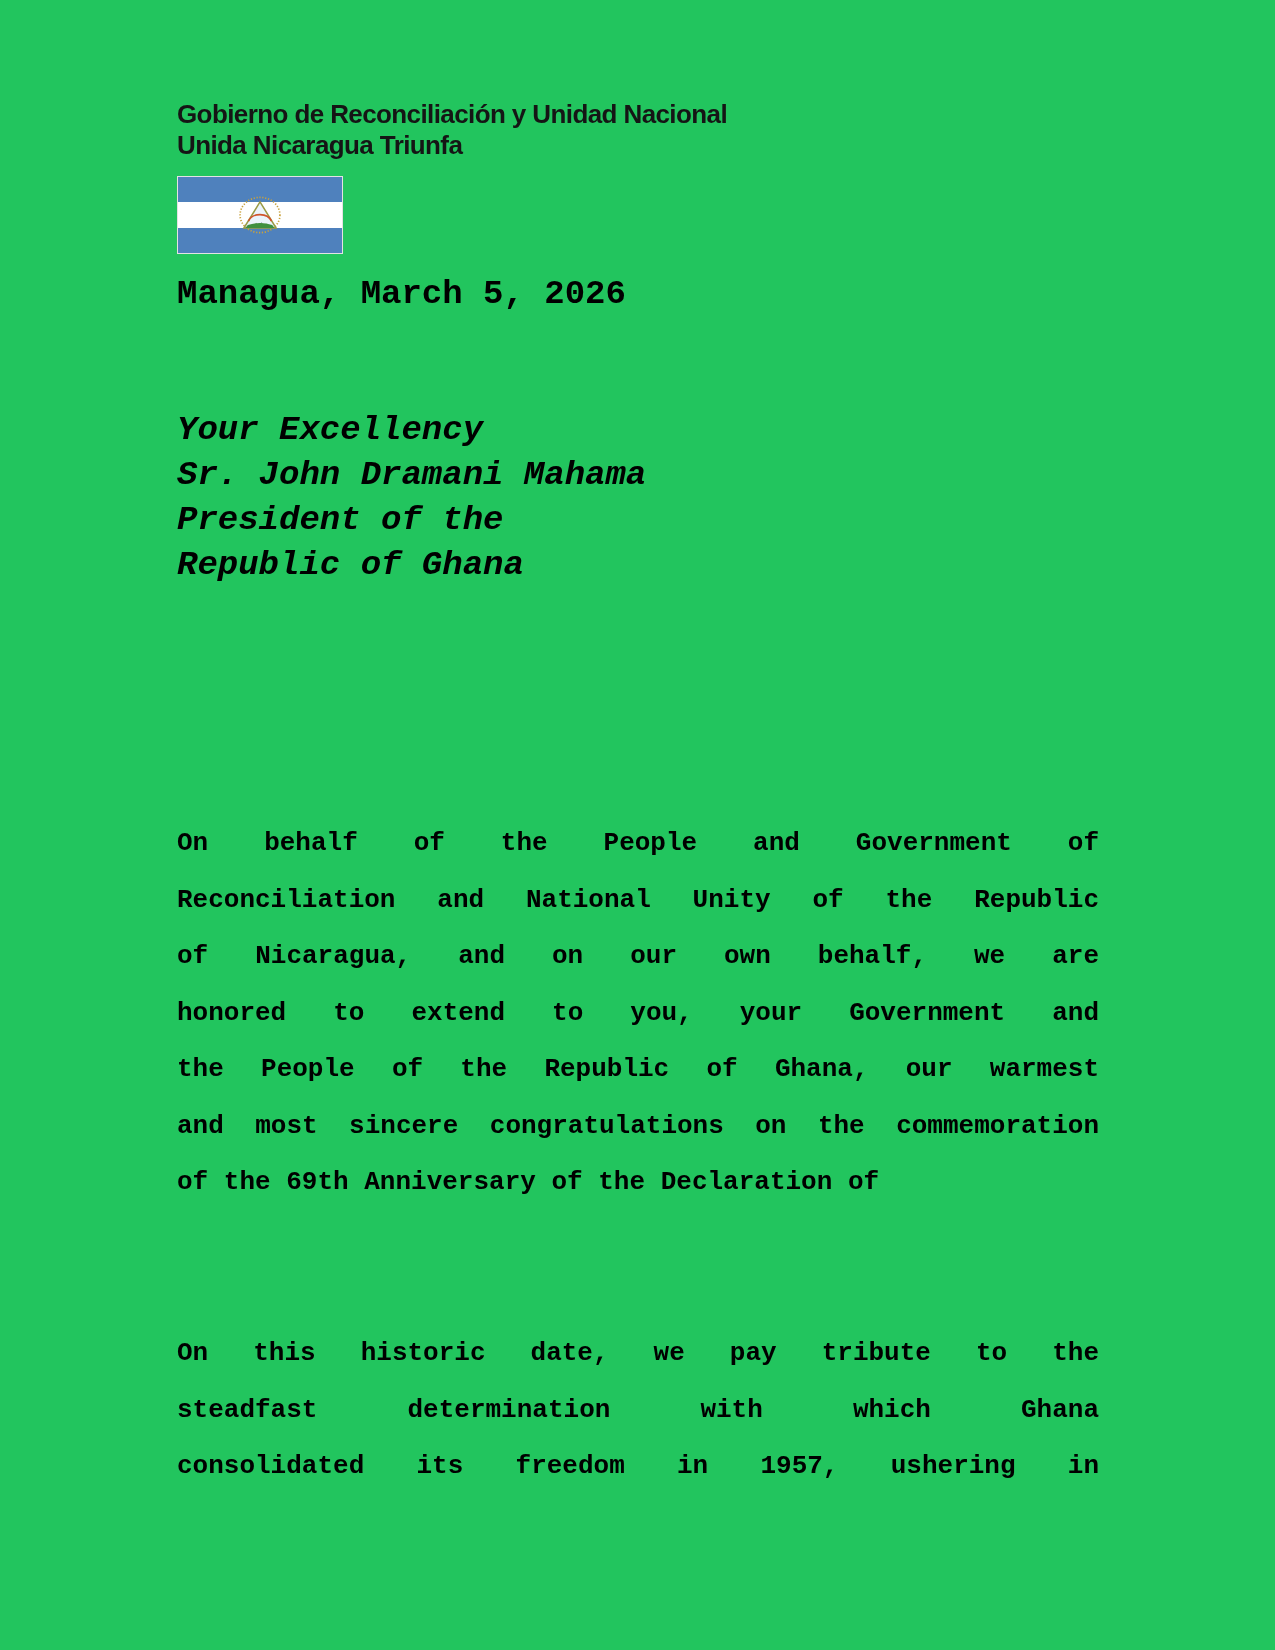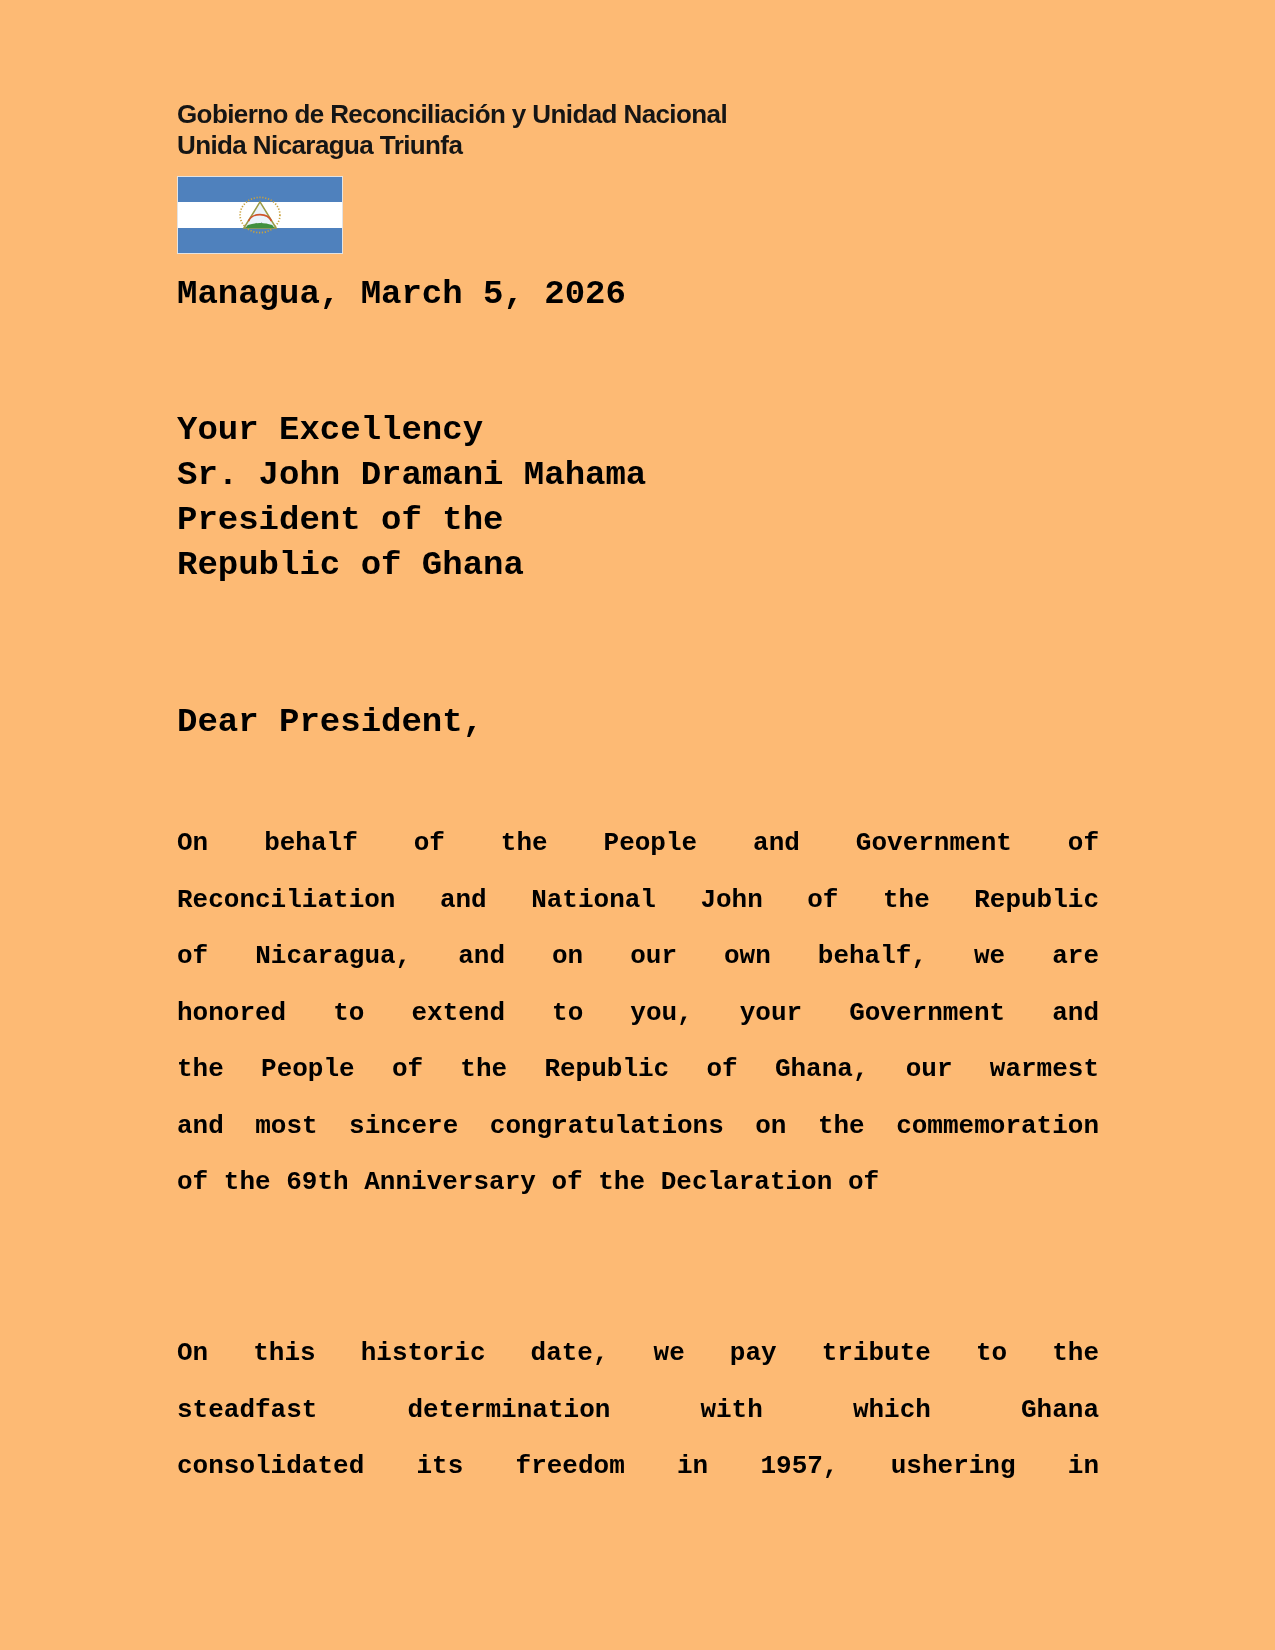--- a/index.html
+++ b/index.html
@@ -1,19 +1,19 @@
 <!DOCTYPE html>
 <html style="--flag-blue: #4F81BD;"><head>
 <meta charset="utf-8">
 <style>
   html,body{margin:0;padding:0;background:#ffffff;}
   .page{
     position:relative;
     width:1275px;height:1650px;
-    background:#fdba74;
+    background:#22c55e;
     overflow:hidden;
     font-family:"Liberation Sans", sans-serif;
   }
   .org{
     position:absolute;left:177px;top:99px;
     font-weight:bold;font-size:26px;line-height:31px;
     letter-spacing:-0.6px;color:#151515;
   }
   .flag{
     position:absolute;left:177px;top:176px;
@@ -31,21 +31,21 @@
   .mono{
     font-family:"Liberation Mono","DejaVu Sans Mono",monospace;
     font-weight:bold;color:#000;
   }
   .dateline{
     position:absolute;left:177px;top:274px;
     font-size:34px;line-height:40px;white-space:pre;
   }
   .address{
     position:absolute;left:177px;top:408px;
-    font-size:34px;line-height:45px;white-space:pre;
+    font-size:34px;line-height:45px;white-space:pre;font-style:italic;
   }
   .salutation{
     position:absolute;left:177px;top:702px;
     font-size:34px;line-height:40px;white-space:pre;
   }
   .para{
     position:absolute;left:177px;width:922px;
     font-size:26px;line-height:56.5px;
   }
   .para .line{
@@ -80,25 +80,24 @@
       <polygon points="27,43 32,35 37,43" fill="#8FA0A8"></polygon>
       <polygon points="34,43 39,37 44,43" fill="#7B8C94"></polygon>
       <path d="M11 43 L49 43 L46 39 Q30 34 14 39 Z" fill="#3F8F3F"></path>
     </svg>
   </div>
 
   <div class="mono dateline">Managua, March 5, 2026</div>
 
   <div class="mono address"><div class="addr-line">Your Excellency</div><div class="addr-line">Sr. John Dramani Mahama</div><div class="addr-line">President of the</div><div class="addr-line">Republic of Ghana</div></div>
 
-  <div class="mono salutation">Dear President,</div>
 
   <div class="mono para para1 endleft">
       <div class="line">On behalf of the People and Government of</div>
-      <div class="line">Reconciliation and National John of the Republic</div>
+      <div class="line">Reconciliation and National Unity of the Republic</div>
       <div class="line">of Nicaragua, and on our own behalf, we are</div>
       <div class="line">honored to extend to you, your Government and</div>
       <div class="line">the People of the Republic of Ghana, our warmest</div>
       <div class="line">and most sincere congratulations on the commemoration</div>
       <div class="line">of the 69th Anniversary of the Declaration of</div>
     </div>
 
   <div class="mono para para2">
       <div class="line">On this historic date, we pay tribute to the</div>
       <div class="line">steadfast determination with which Ghana</div>

